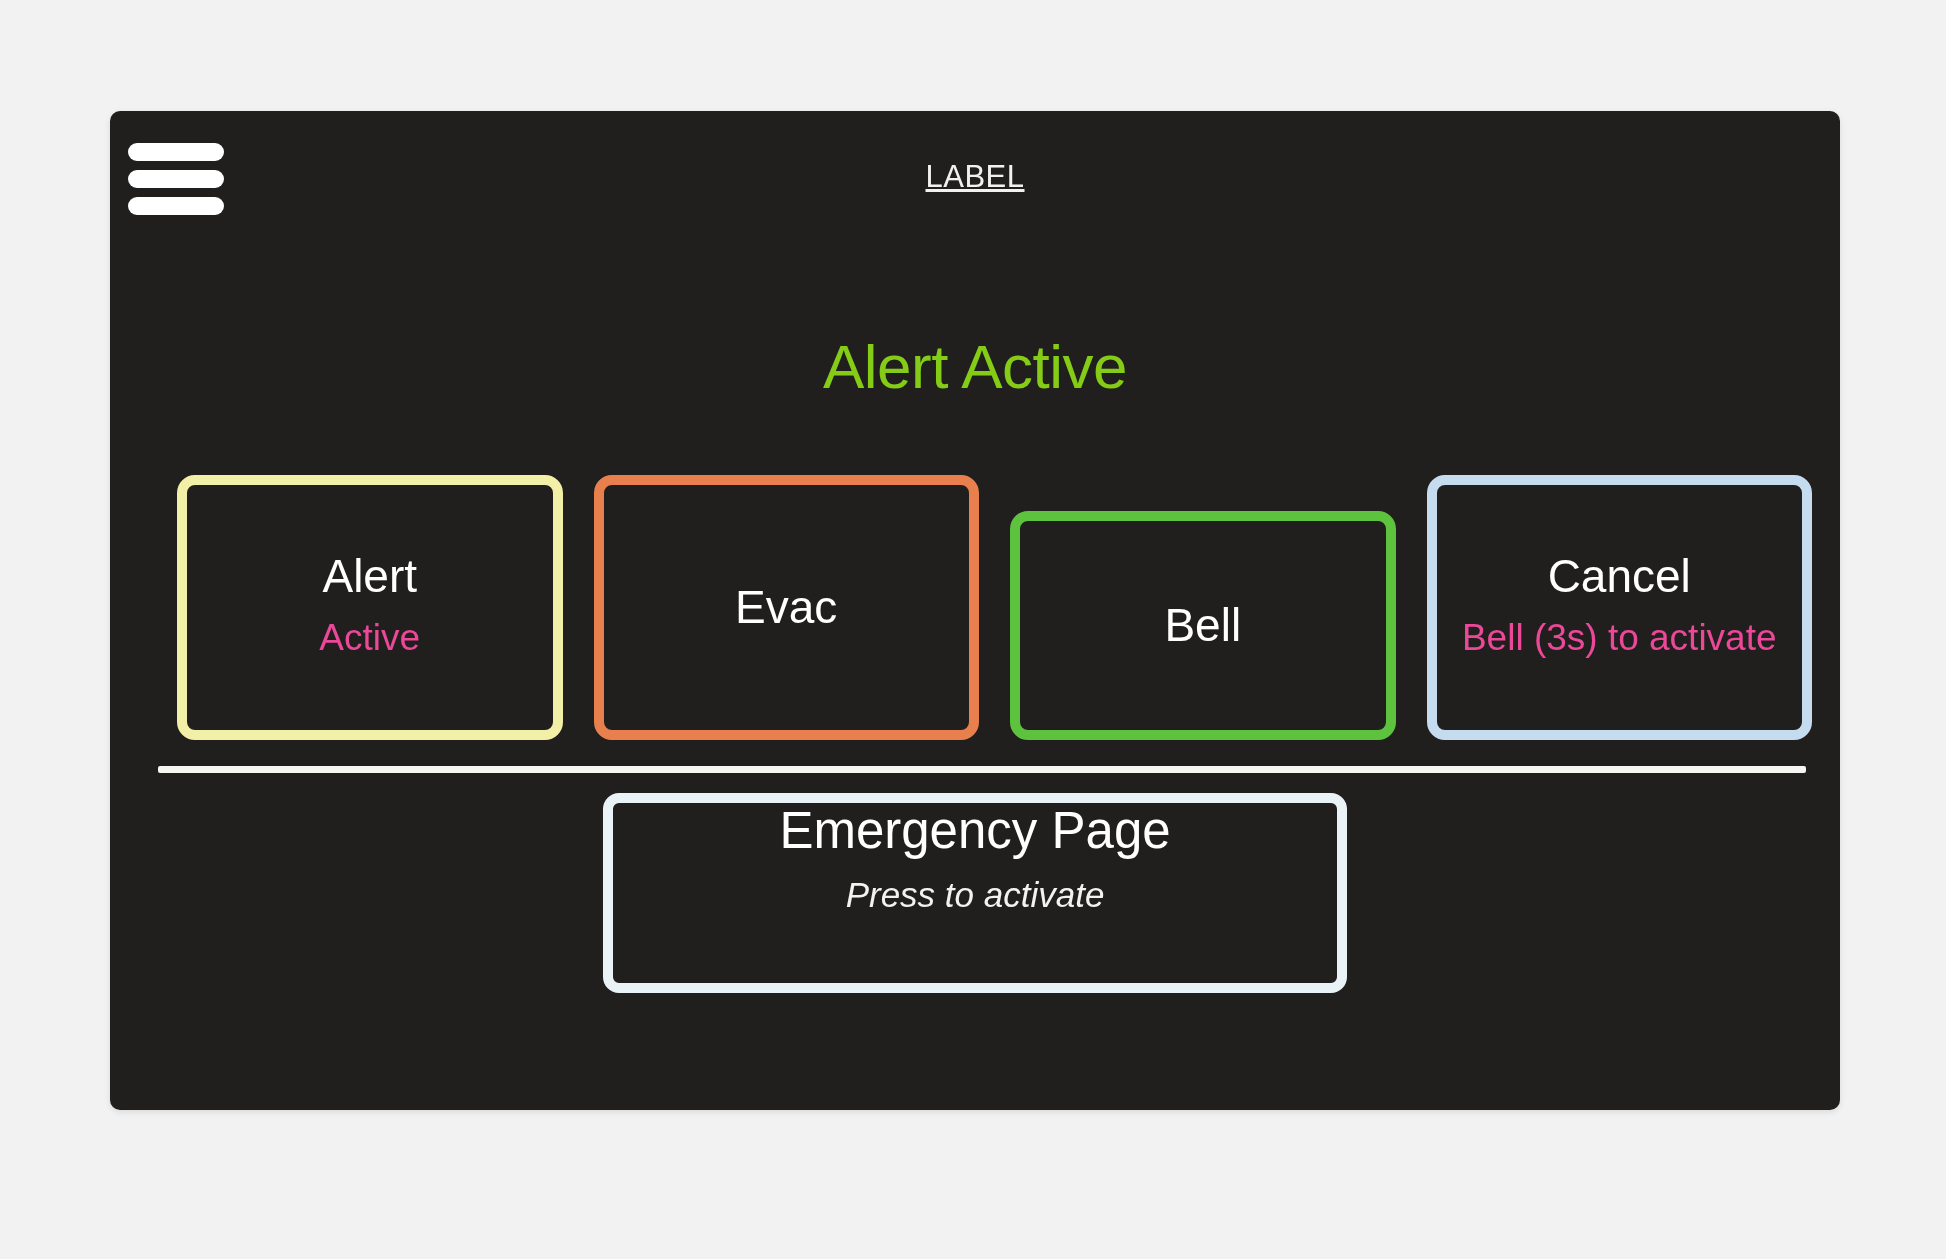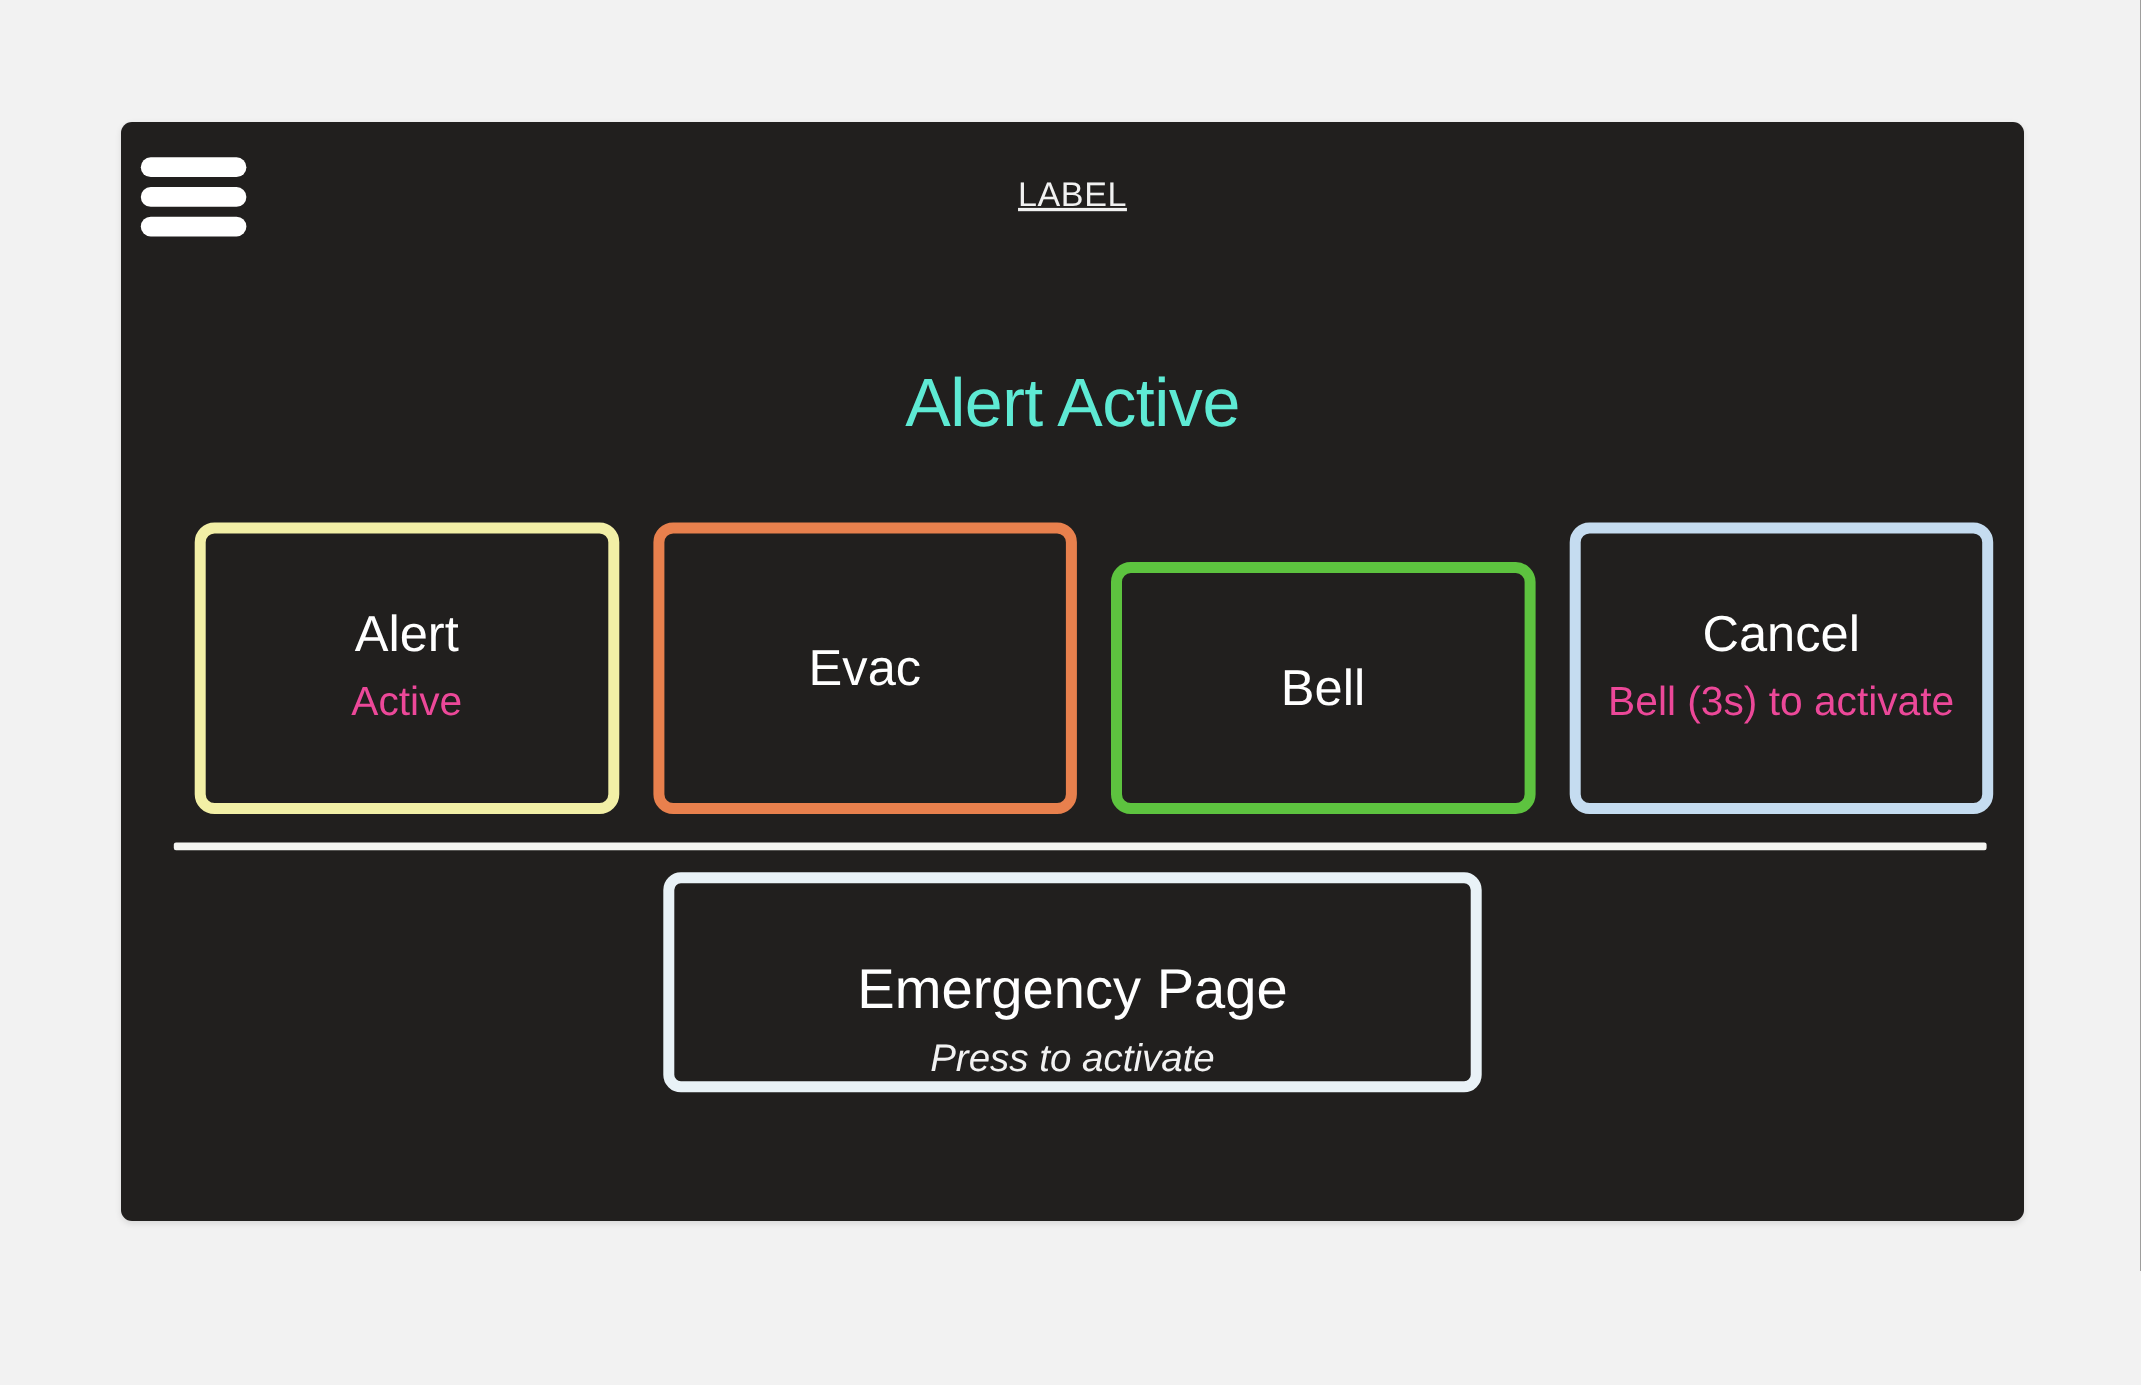--- a/index.html
+++ b/index.html
@@ -77,21 +77,21 @@
     text-decoration: underline;
   }
 
   
   .status-heading {
     position: absolute;
     left: 0;
     top: 220px;
     width: 100%;
     text-align: center;
-    color: #5eead4;
+    color: #84cc16;
     font-size: 62px;
     font-weight: 400;
     letter-spacing: -0.5px;
   }
 
   
   .button-row {
     position: absolute;
     left: 55px;
     top: 364px;
@@ -162,21 +162,21 @@
   .emergency-button {
     width: 744px;
     height: 200px;
     background: #211f1e;
     border: 10px solid #e9f2f7;
     border-radius: 16px;
     box-sizing: border-box;
     display: flex;
     flex-direction: column;
     align-items: center;
-    justify-content: flex-end;
+    justify-content: flex-start;
     cursor: pointer;
     text-align: center;
   }
   .emergency-button .btn-title {
     color: #ffffff;
     font-size: 51px;
     font-weight: 400;
     line-height: 1.1;
   }
   .emergency-button .btn-sub {

